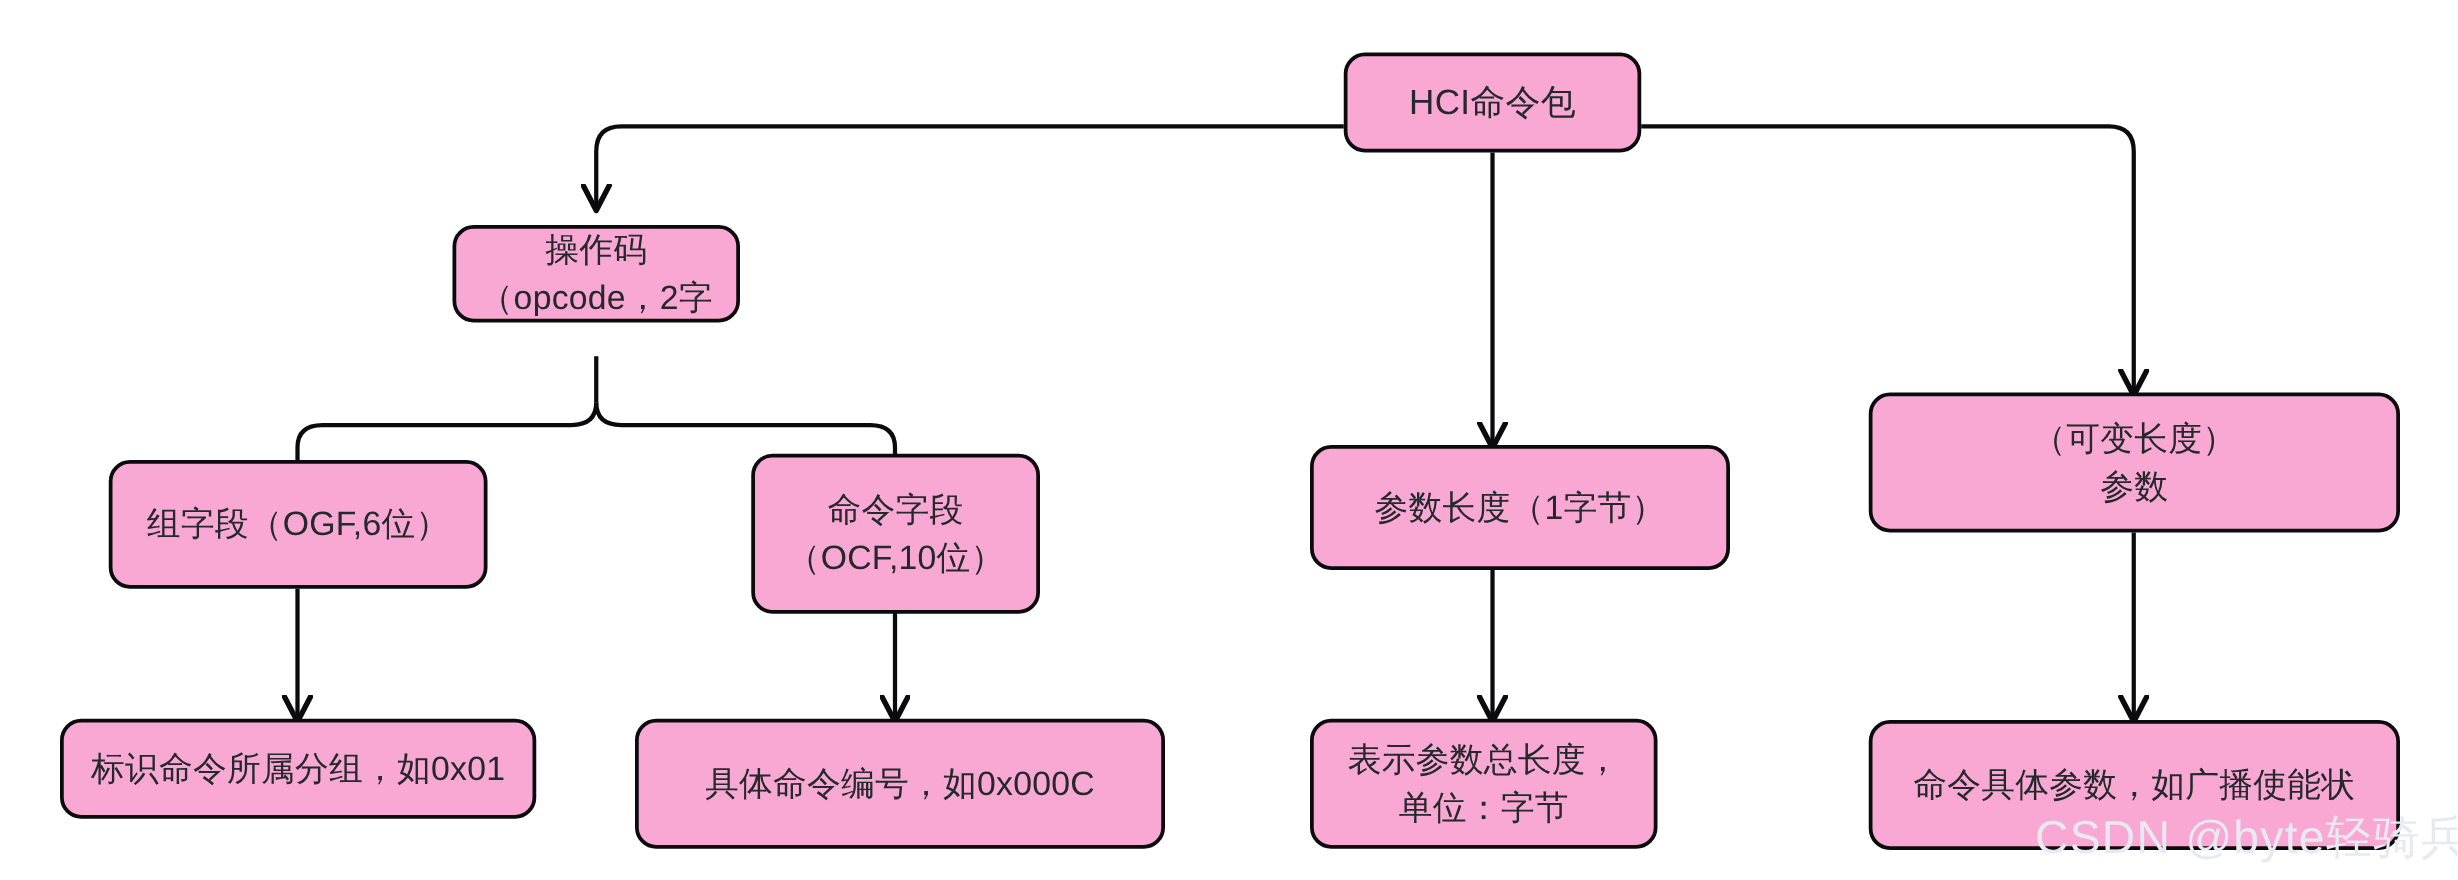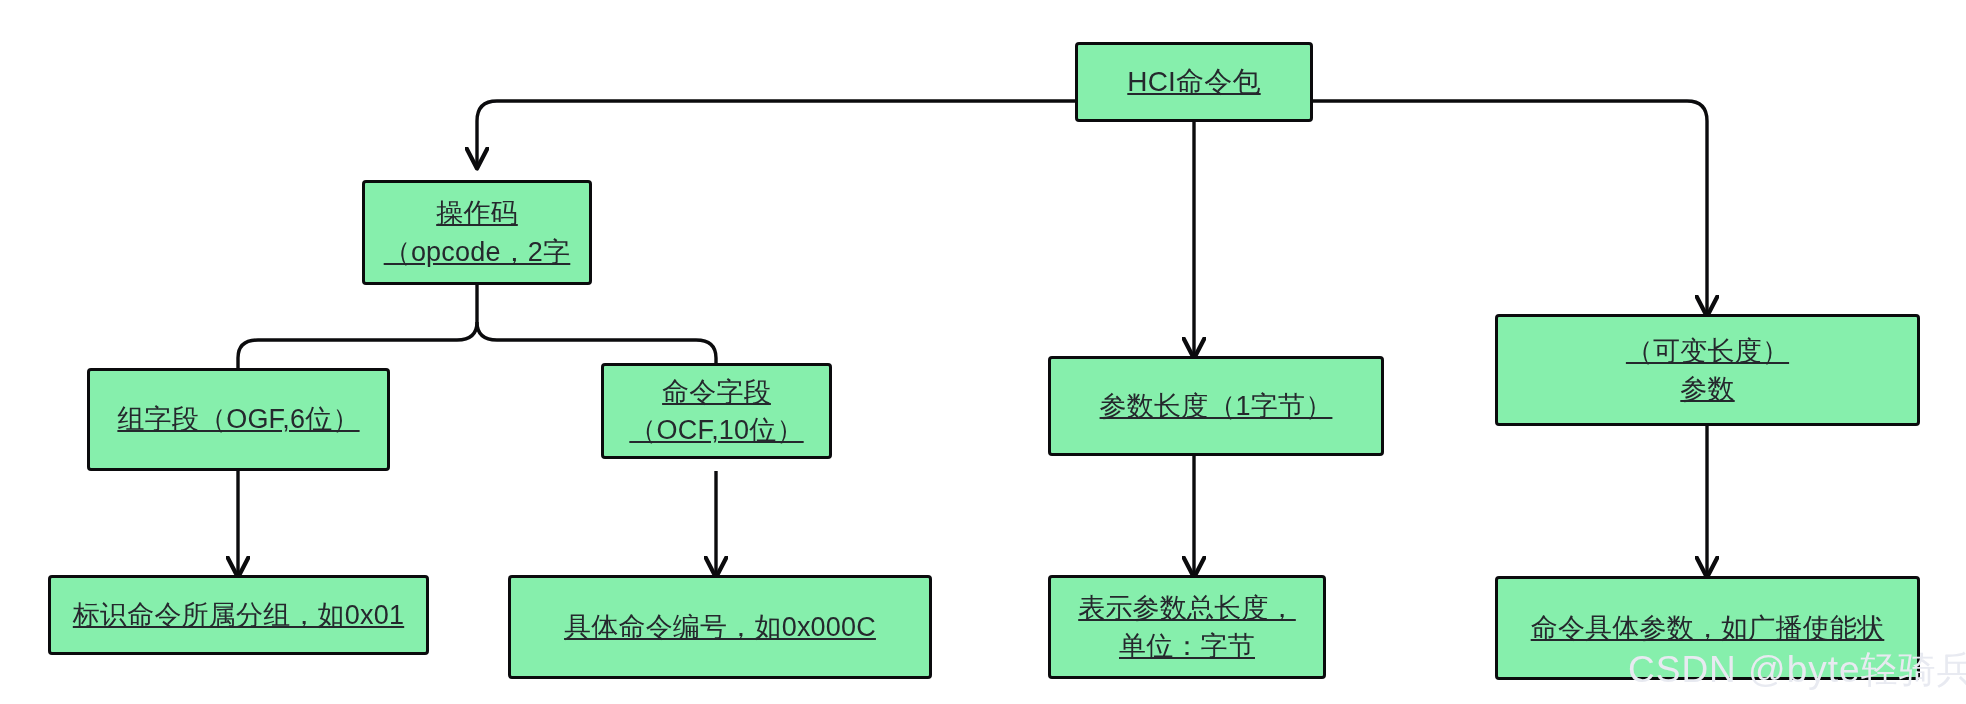--- a/index.html
+++ b/index.html
@@ -21,34 +21,33 @@
     position: absolute;
     left: 0;
     top: 0;
     width: 1966px;
     height: 704px;
     pointer-events: none;
   }
   .node {
     position: absolute;
     box-sizing: border-box;
-    background: #86efac;
+    background: #f9a8d4;
     border: 3px solid #0b0b0d;
-    border-radius: 4px;
+    border-radius: 17px;
     display: flex;
     align-items: center;
     justify-content: center;
     text-align: center;
     color: #25282d;
     font-size: 27px;
     line-height: 1.42;
     letter-spacing: 0.2px;
     white-space: nowrap;
     z-index: 2;
-    text-decoration: underline;
   }
   .node .txt {
     display: block;
     width: 100%;
   }
   .node .txt > span {
     display: block;
   }
   .watermark {
     position: absolute;
@@ -90,21 +89,21 @@
       <path d="M 1707 426 L 1707 575" marker-end="url(#arrow)"></path>
     </g>
   </svg>
 
   <div class="node" style="left:1075px; top:42px; width:238px; height:80px; font-size:28px;">
     <span class="txt">
       <span>HCI命令包</span>
     </span>
   </div>
 
-  <div class="node" style="left:362px; top:180px; width:230px; height:105px; overflow:visible;">
+  <div class="node" style="left:362px; top:180px; width:230px; height:78px; overflow:visible;">
     <span class="txt">
       <span>操作码</span>
       <span>（opcode，2字</span>
     </span>
   </div>
 
   <div class="node" style="left:1048px; top:356px; width:336px; height:100px;">
     <span class="txt">
       <span>参数长度（1字节）</span>
     </span>
@@ -116,21 +115,21 @@
       <span>参数</span>
     </span>
   </div>
 
   <div class="node" style="left:87px; top:368px; width:303px; height:103px;">
     <span class="txt">
       <span>组字段（OGF,6位）</span>
     </span>
   </div>
 
-  <div class="node" style="left:601px; top:363px; width:231px; height:96px;">
+  <div class="node" style="left:601px; top:363px; width:231px; height:128px;">
     <span class="txt">
       <span>命令字段</span>
       <span>（OCF,10位）</span>
     </span>
   </div>
 
   <div class="node" style="left:48px; top:575px; width:381px; height:80px;">
     <span class="txt">
       <span>标识命令所属分组，如0x01</span>
     </span>

